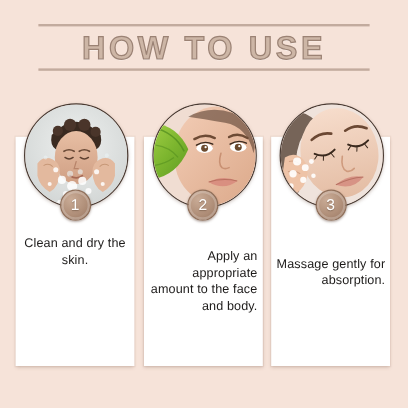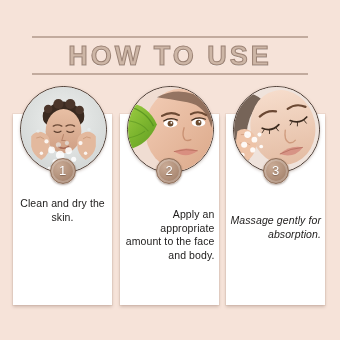--- a/index.html
+++ b/index.html
@@ -11,21 +11,21 @@
     position:relative;
   }
   .poster{
     position:absolute;inset:0;
     background:#f6e3d9;
   }
 
   
   .title-block{
     position:absolute;
-    left:32px;top:36px;width:276px;
+    left:32px;top:20px;width:276px;
     text-align:center;
   }
   .rule{
     height:2px;
     background:#b9a193;
     opacity:.85;
   }
   .rule.top{margin-bottom:2px;}
   .rule.bottom{margin-top:1px;}
   .title-text{
@@ -97,21 +97,21 @@
     left:4px;right:4px;
     top:128px;
     font-size:10.5px;
     line-height:13.5px;
     color:#1d1b1a;
     text-align:right;
     letter-spacing:.1px;
   }
   .card-1 .caption{text-align:center;top:111px;}
   .card-2 .caption{top:122px;}
-  .card-3 .caption{top:128px;font-style:italic;}
+  .card-3 .caption{top:128px;}
 </style>
 </head>
 <body>
 
 <div class="poster">
 
   <div class="title-block">
     <div class="rule top"></div>
     <div class="title-text">HOW TO USE</div>
     <div class="rule bottom"></div>

